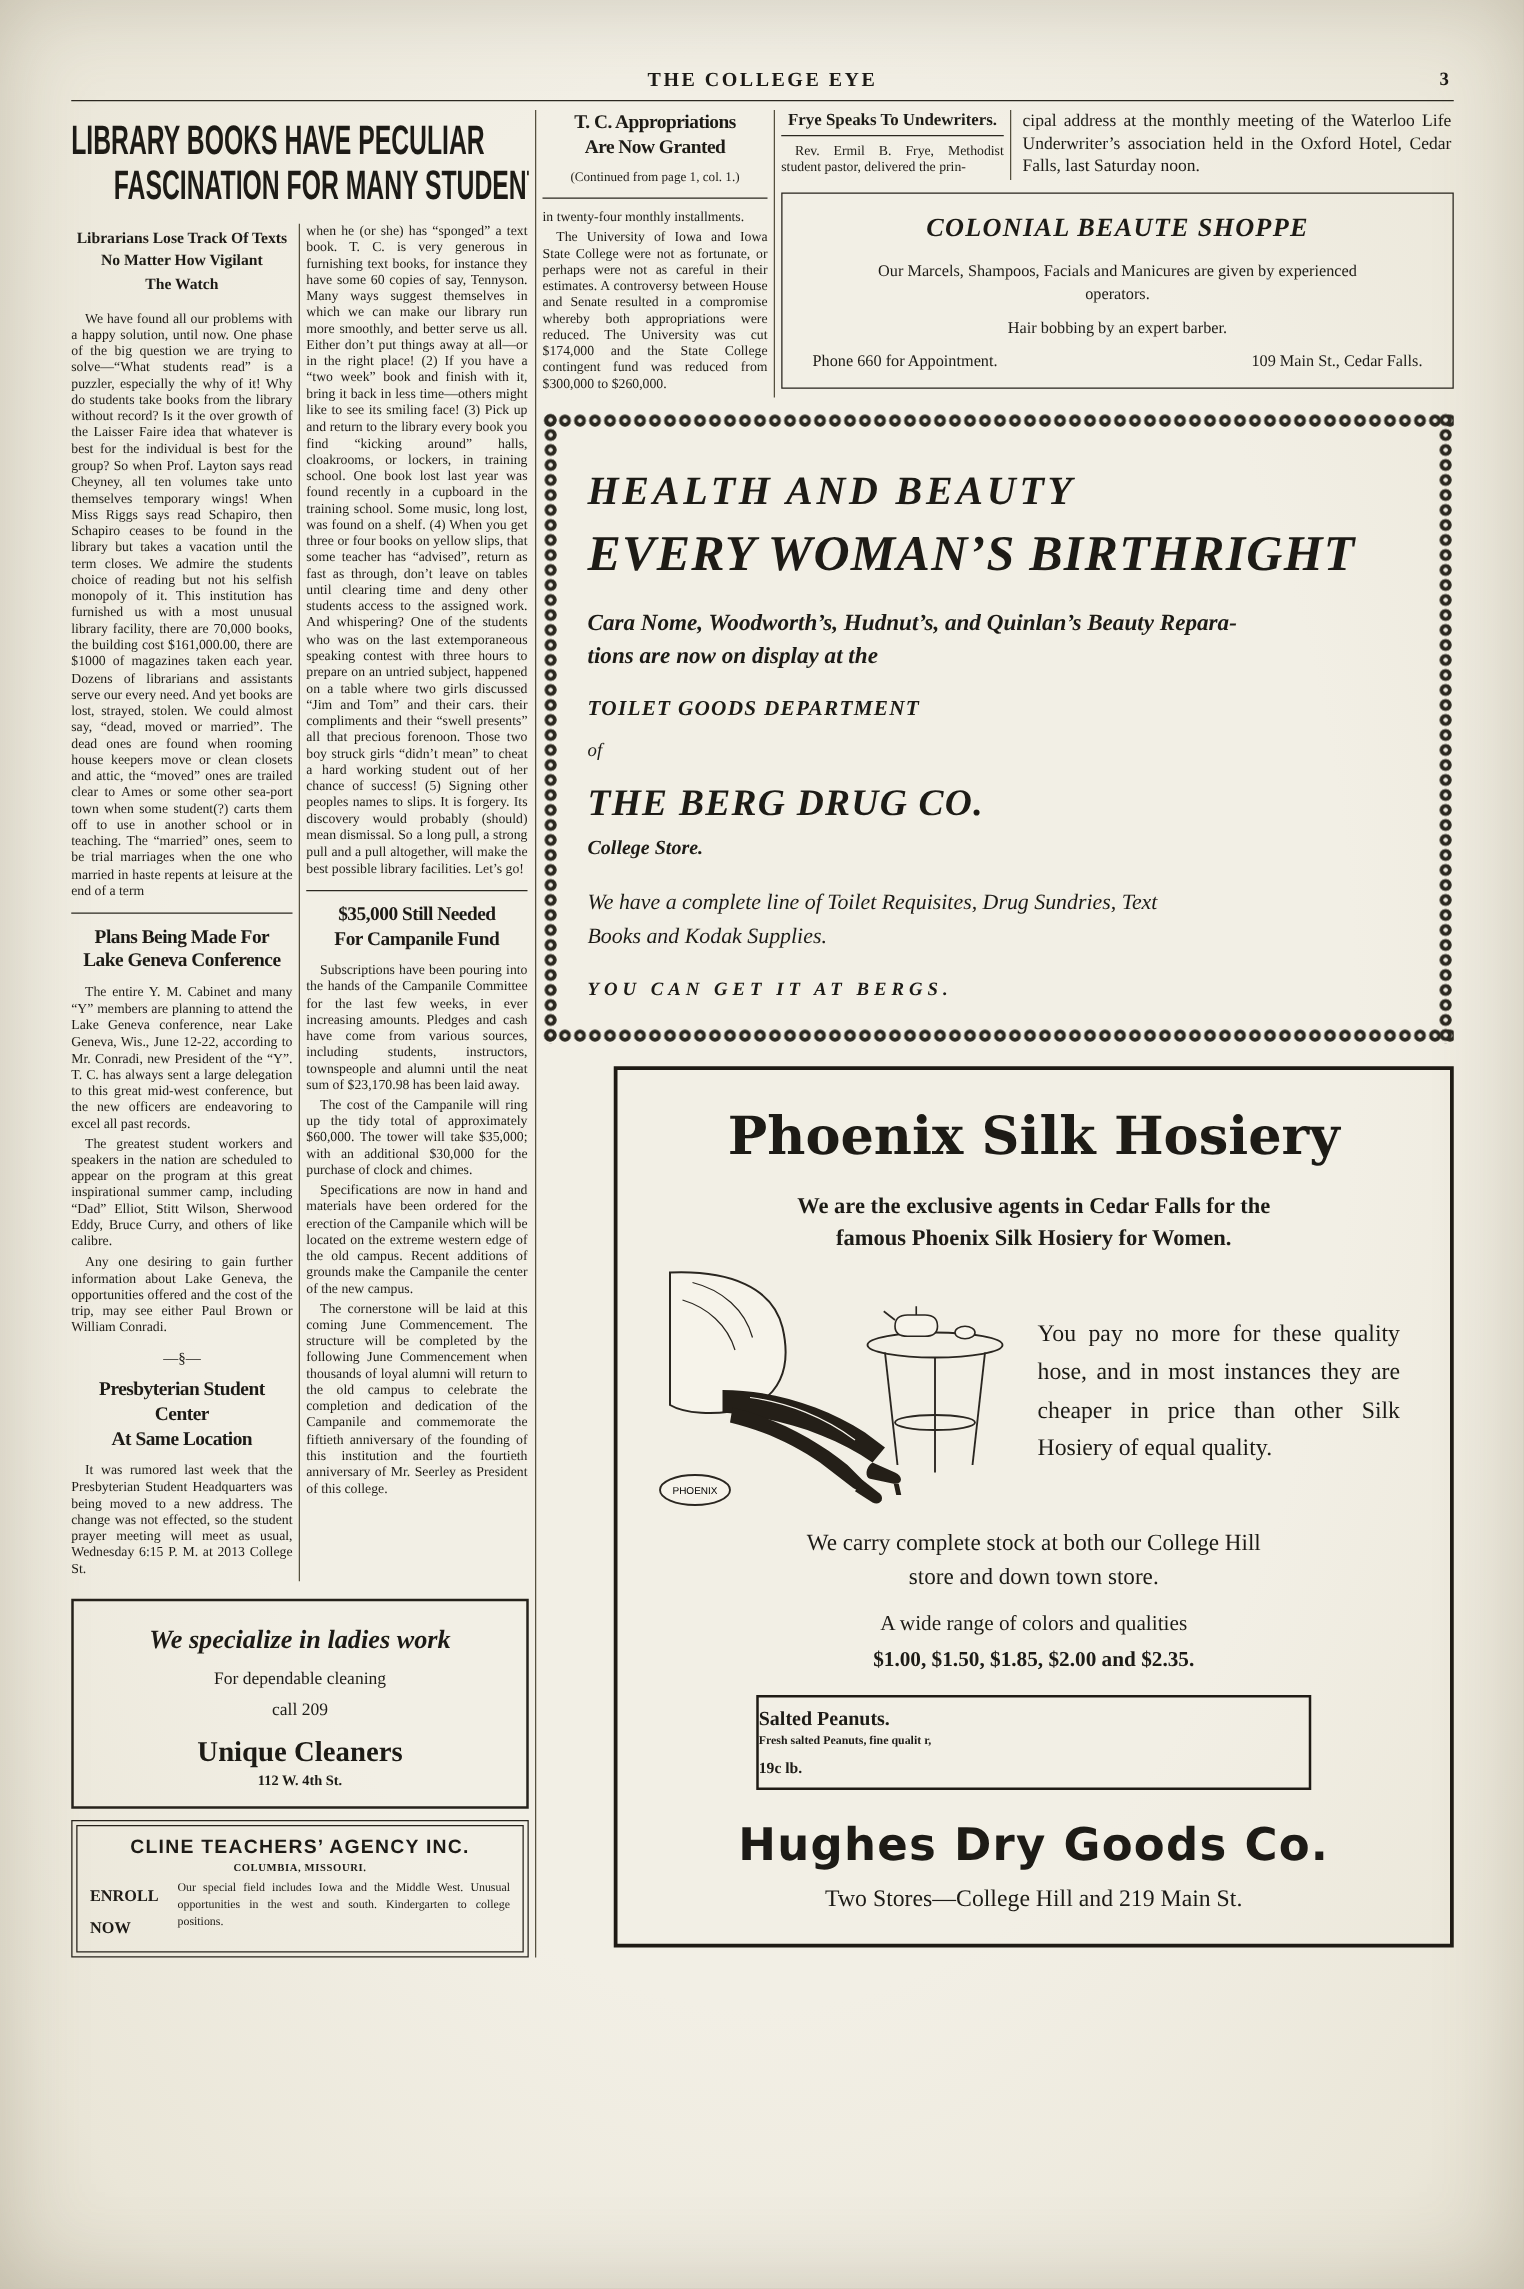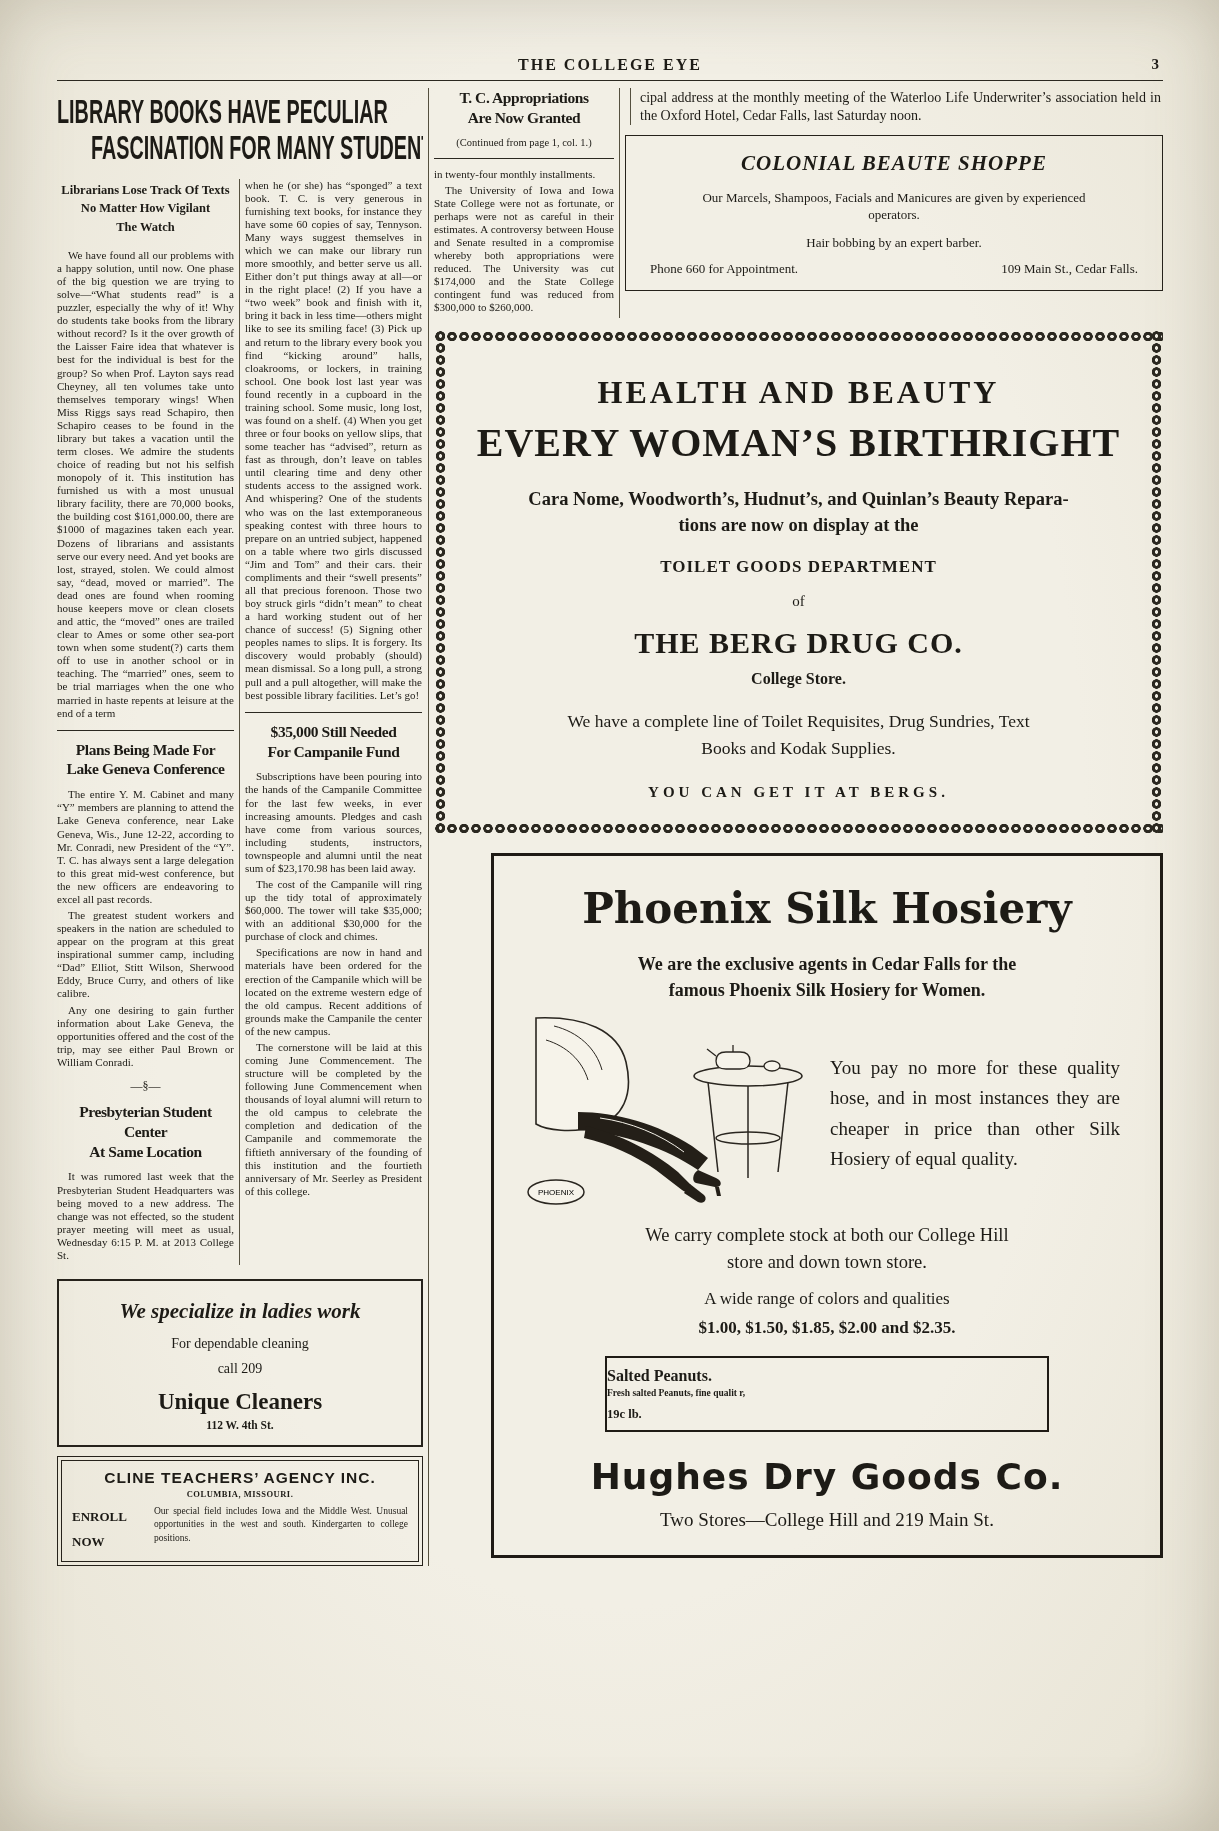--- a/index.html
+++ b/index.html
@@ -42,42 +42,42 @@
   .cleaners-l1 { font-weight:bold; font-size:21px; margin-bottom:12px;font-style:italic; }
   .cleaners-l2 { font-size:14px; margin-bottom:9px; }
   .cleaners-l3 { font-size:14px; margin-bottom:12px; }
   .cleaners-name { font-weight:bold; font-size:23px; margin-bottom:4px; }
   .cleaners-addr { font-weight:bold; font-size:11.5px; }
 
   .cline-box { border:1px solid #26221b; margin-top:9px; padding:3px; }
   .cline-inner { border:1px solid #26221b; padding:8px 10px 7px; }
   .cline-name { text-align:center; font-family:"Liberation Sans",sans-serif; font-weight:bold; font-size:15.5px; letter-spacing:1px; }
   .cline-loc { text-align:center; font-weight:bold; font-size:8.5px; letter-spacing:.5px; margin:2px 0 6px; }
-  .cline-row { display:flex; gap:20px; }
+  .cline-row { display:flex; gap:8px; }
   .cline-enroll { font-weight:bold; font-size:13px; width:62px; flex:none; line-height:1.9; white-space:pre-line; }
   .cline-body { font-size:9.5px; line-height:1.4; text-align:justify; }
 
   
   .rightwrap { flex:1; min-width:0; }
   .top-row { display:flex; align-items:stretch; }
   .col-mid { width:180px; flex:none; min-width:0; }
   .continued { text-align:center; font-size:10.5px; margin:2px 0 7px; }
   .rightcol { flex:1; min-width:0; }
   .frye-row { display:flex; align-items:stretch; }
   .frye-left { width:178px; flex:none; }
   .frye-head { font-weight:bold; font-size:13.5px; text-align:center; border-bottom:1px solid #2b2820; padding-bottom:4px; margin-bottom:6px; }
   .frye-right { flex:1; min-width:0; font-size:14px; line-height:1.28; text-align:justify; padding:1px 2px 0 4px; }
 
   .colonial-box { border:1px solid #26221b; margin-top:10px; padding:15px 24px 13px; }
   .colonial-title { text-align:center; font-style:italic; font-weight:bold; font-size:21px; letter-spacing:1px; margin-bottom:13px; }
   .colonial-p { text-align:center; font-size:13px; line-height:1.35; margin:0 auto 10px; max-width:420px; }
   .colonial-row { display:flex; justify-content:space-between; font-size:13px; margin-top:4px; }
 
   
-  .berg-ad { position:relative; margin-top:12px; padding:32px 36px 26px; text-align:center; }
+  .berg-ad { position:relative; margin-top:12px; padding:32px 36px 26px; text-align:left;font-style:italic; }
   .orn { position:absolute; }
   .orn-h { left:0; right:0; height:13px;
     background-image:radial-gradient(circle, #efece2 1.5px, #2b2820 2px, #2b2820 4.5px, rgba(0,0,0,0) 5px);
     background-size:12px 13px; background-repeat:repeat-x; }
   .orn-v { top:0; bottom:0; width:13px;
     background-image:radial-gradient(circle, #efece2 1.5px, #2b2820 2px, #2b2820 4.5px, rgba(0,0,0,0) 5px);
     background-size:13px 12px; background-repeat:repeat-y; }
   .orn.top { top:0; } .orn.bottom { bottom:0; } .orn.left { left:0; } .orn.right { right:0; }
   .berg-h1 { font-size:32px; font-weight:bold; letter-spacing:3px; margin:12px 0 8px; }
   .berg-h2 { font-size:40px; font-weight:bold; letter-spacing:1px; margin:0 0 20px; }
@@ -188,20 +188,24 @@
           <div class="continued">(Continued from page 1, col. 1.)</div>
           <hr class="art-rule">
           <p>in twenty-four monthly installments.</p>
           <p class="ind">The University of Iowa and Iowa State College were not as fortunate, or perhaps were not as careful in their estimates. A controversy between House and Senate resulted in a compromise whereby both appropriations were reduced. The University was cut $174,000 and the State College contingent fund was reduced from $300,000 to $260,000.</p>
         </div>
 
         <div class="vrule"></div>
 
         <div class="rightcol">
           <div class="frye-row">
+            <div class="frye-left body">
+              <div class="frye-head">Frye Speaks To Undewriters.</div>
+              <p class="ind">Rev. Ermil B. Frye, Methodist student pastor, delivered the prin-</p>
+            </div>
             <div class="vrule"></div>
             <div class="frye-right">cipal address at the monthly meeting of the Waterloo Life Underwriter’s association held in the Oxford Hotel, Cedar Falls, last Saturday noon.</div>
           </div>
 
           <div class="colonial-box">
             <div class="colonial-title">COLONIAL BEAUTE SHOPPE</div>
             <div class="colonial-p">Our Marcels, Shampoos, Facials and Manicures are given by experienced operators.</div>
             <div class="colonial-p">Hair bobbing by an expert barber.</div>
             <div class="colonial-row">
               <span>Phone 660 for Appointment.</span>

